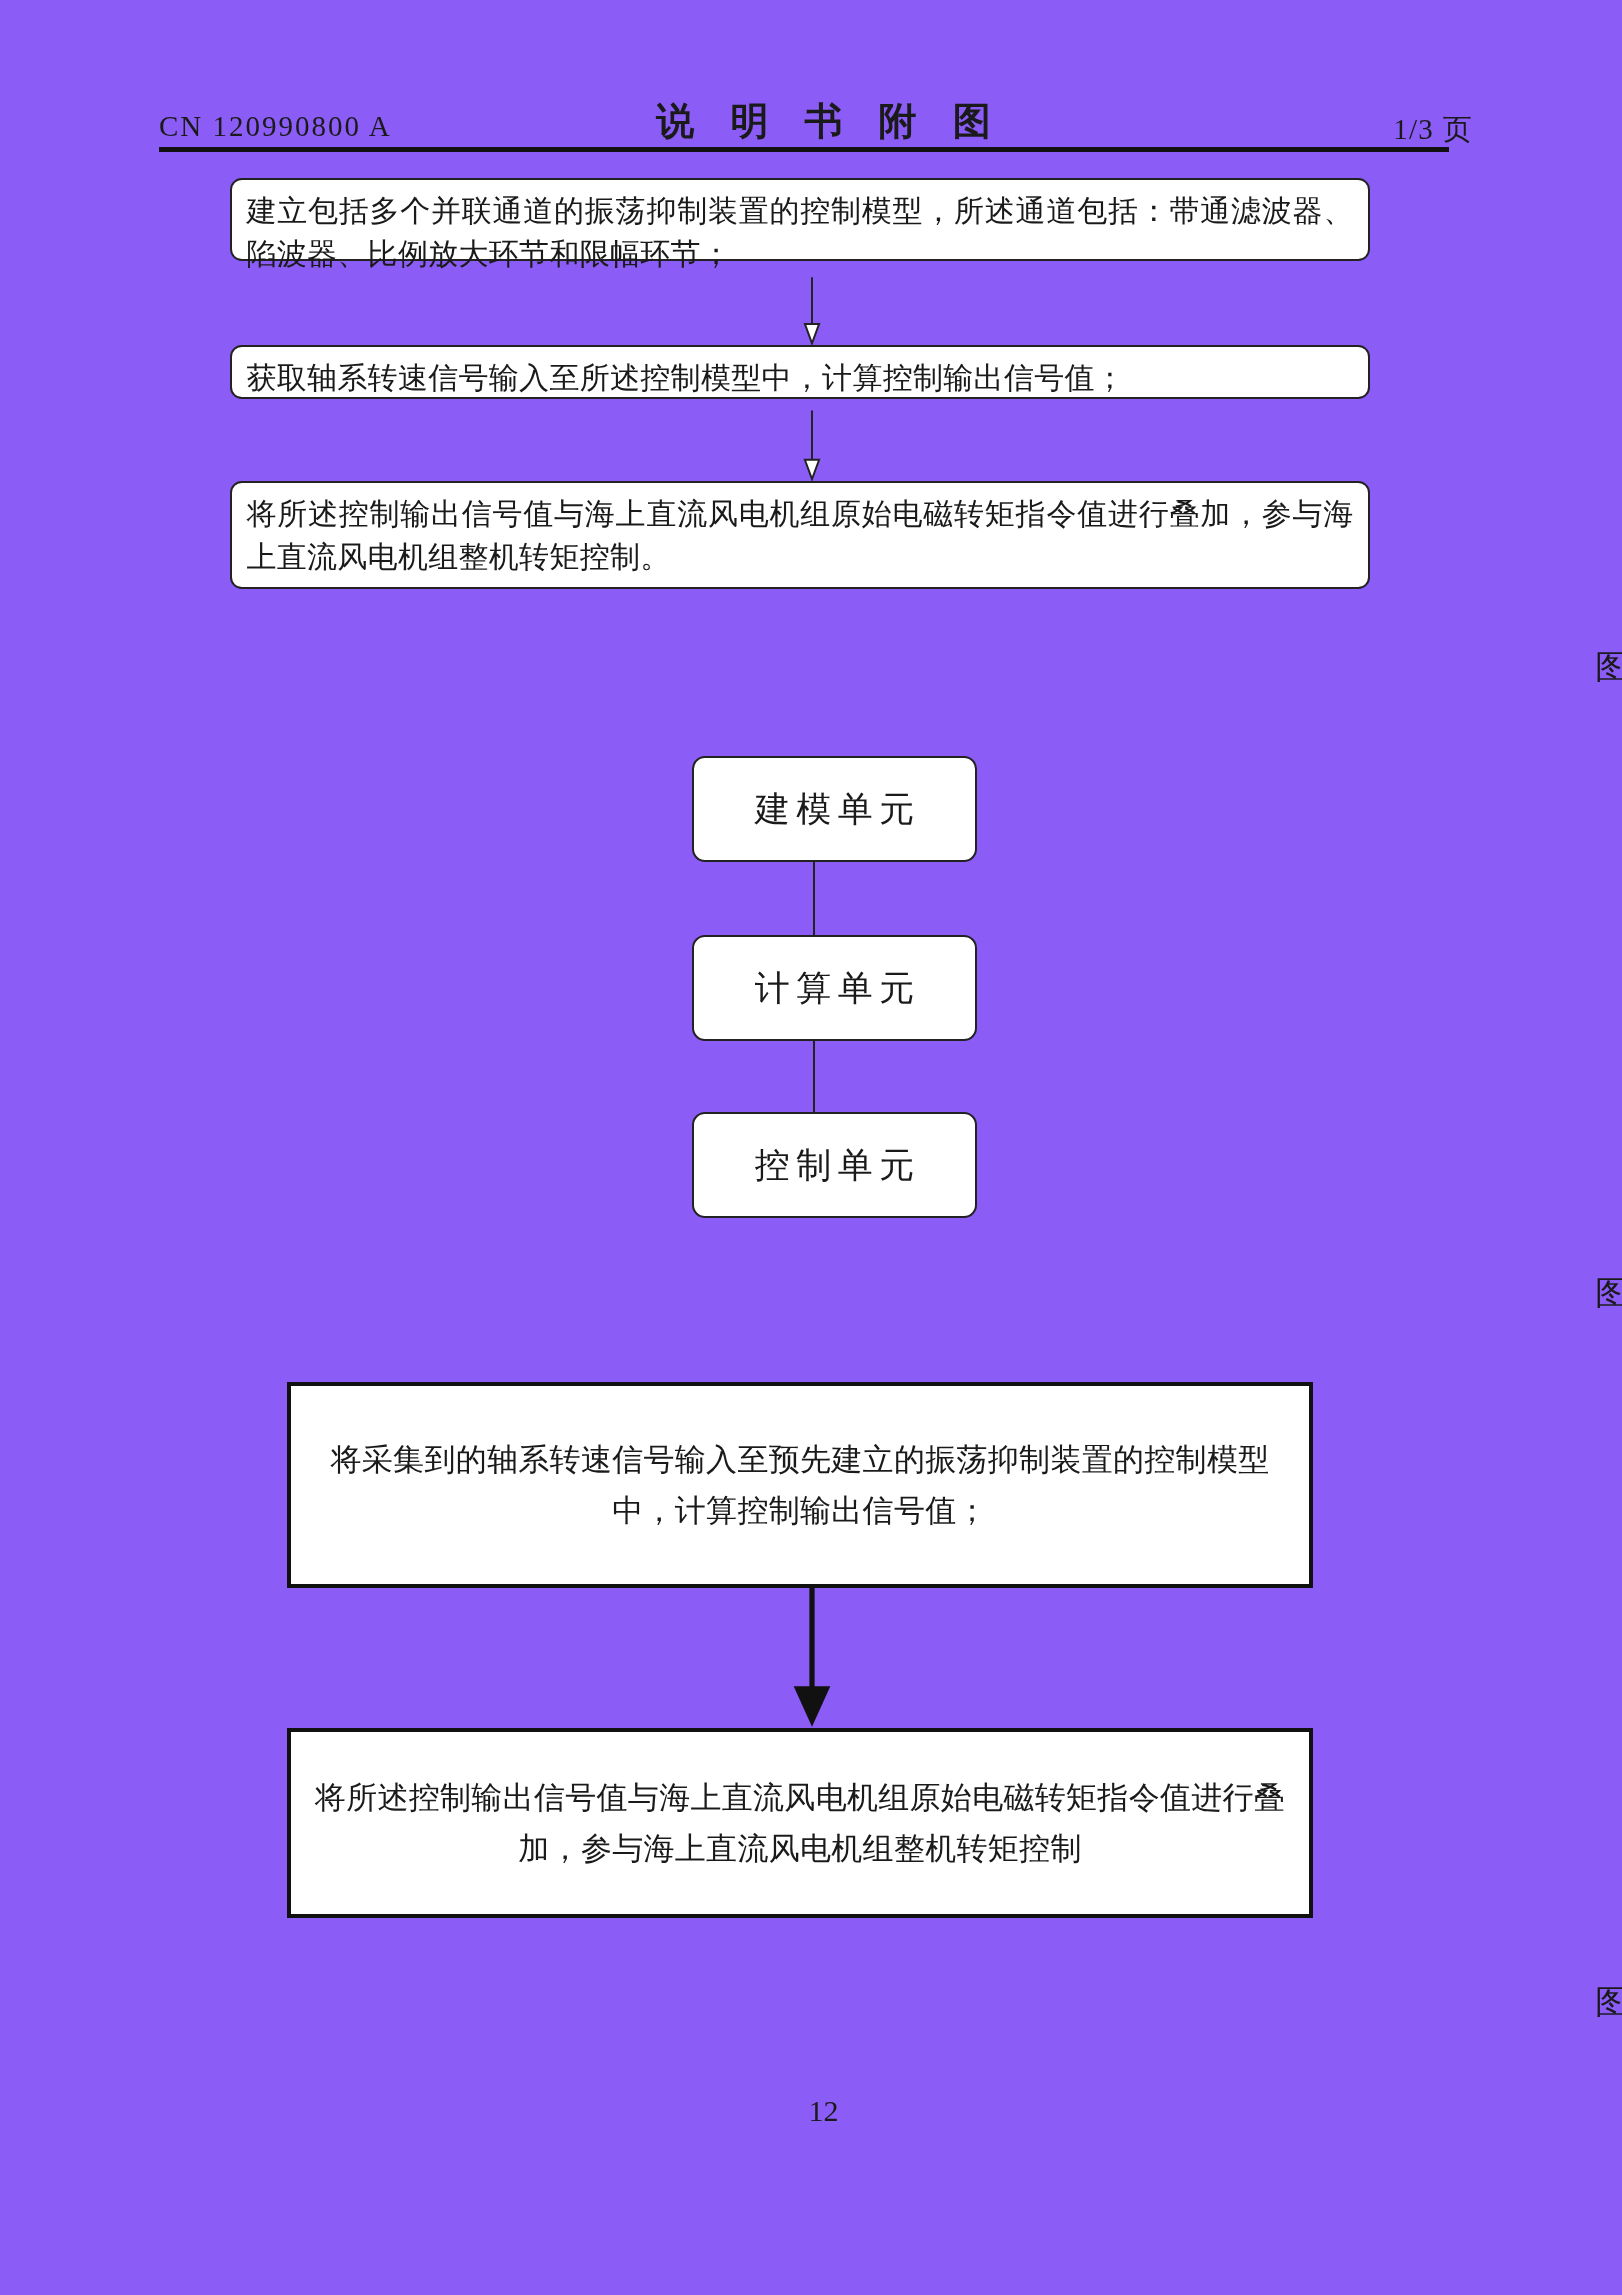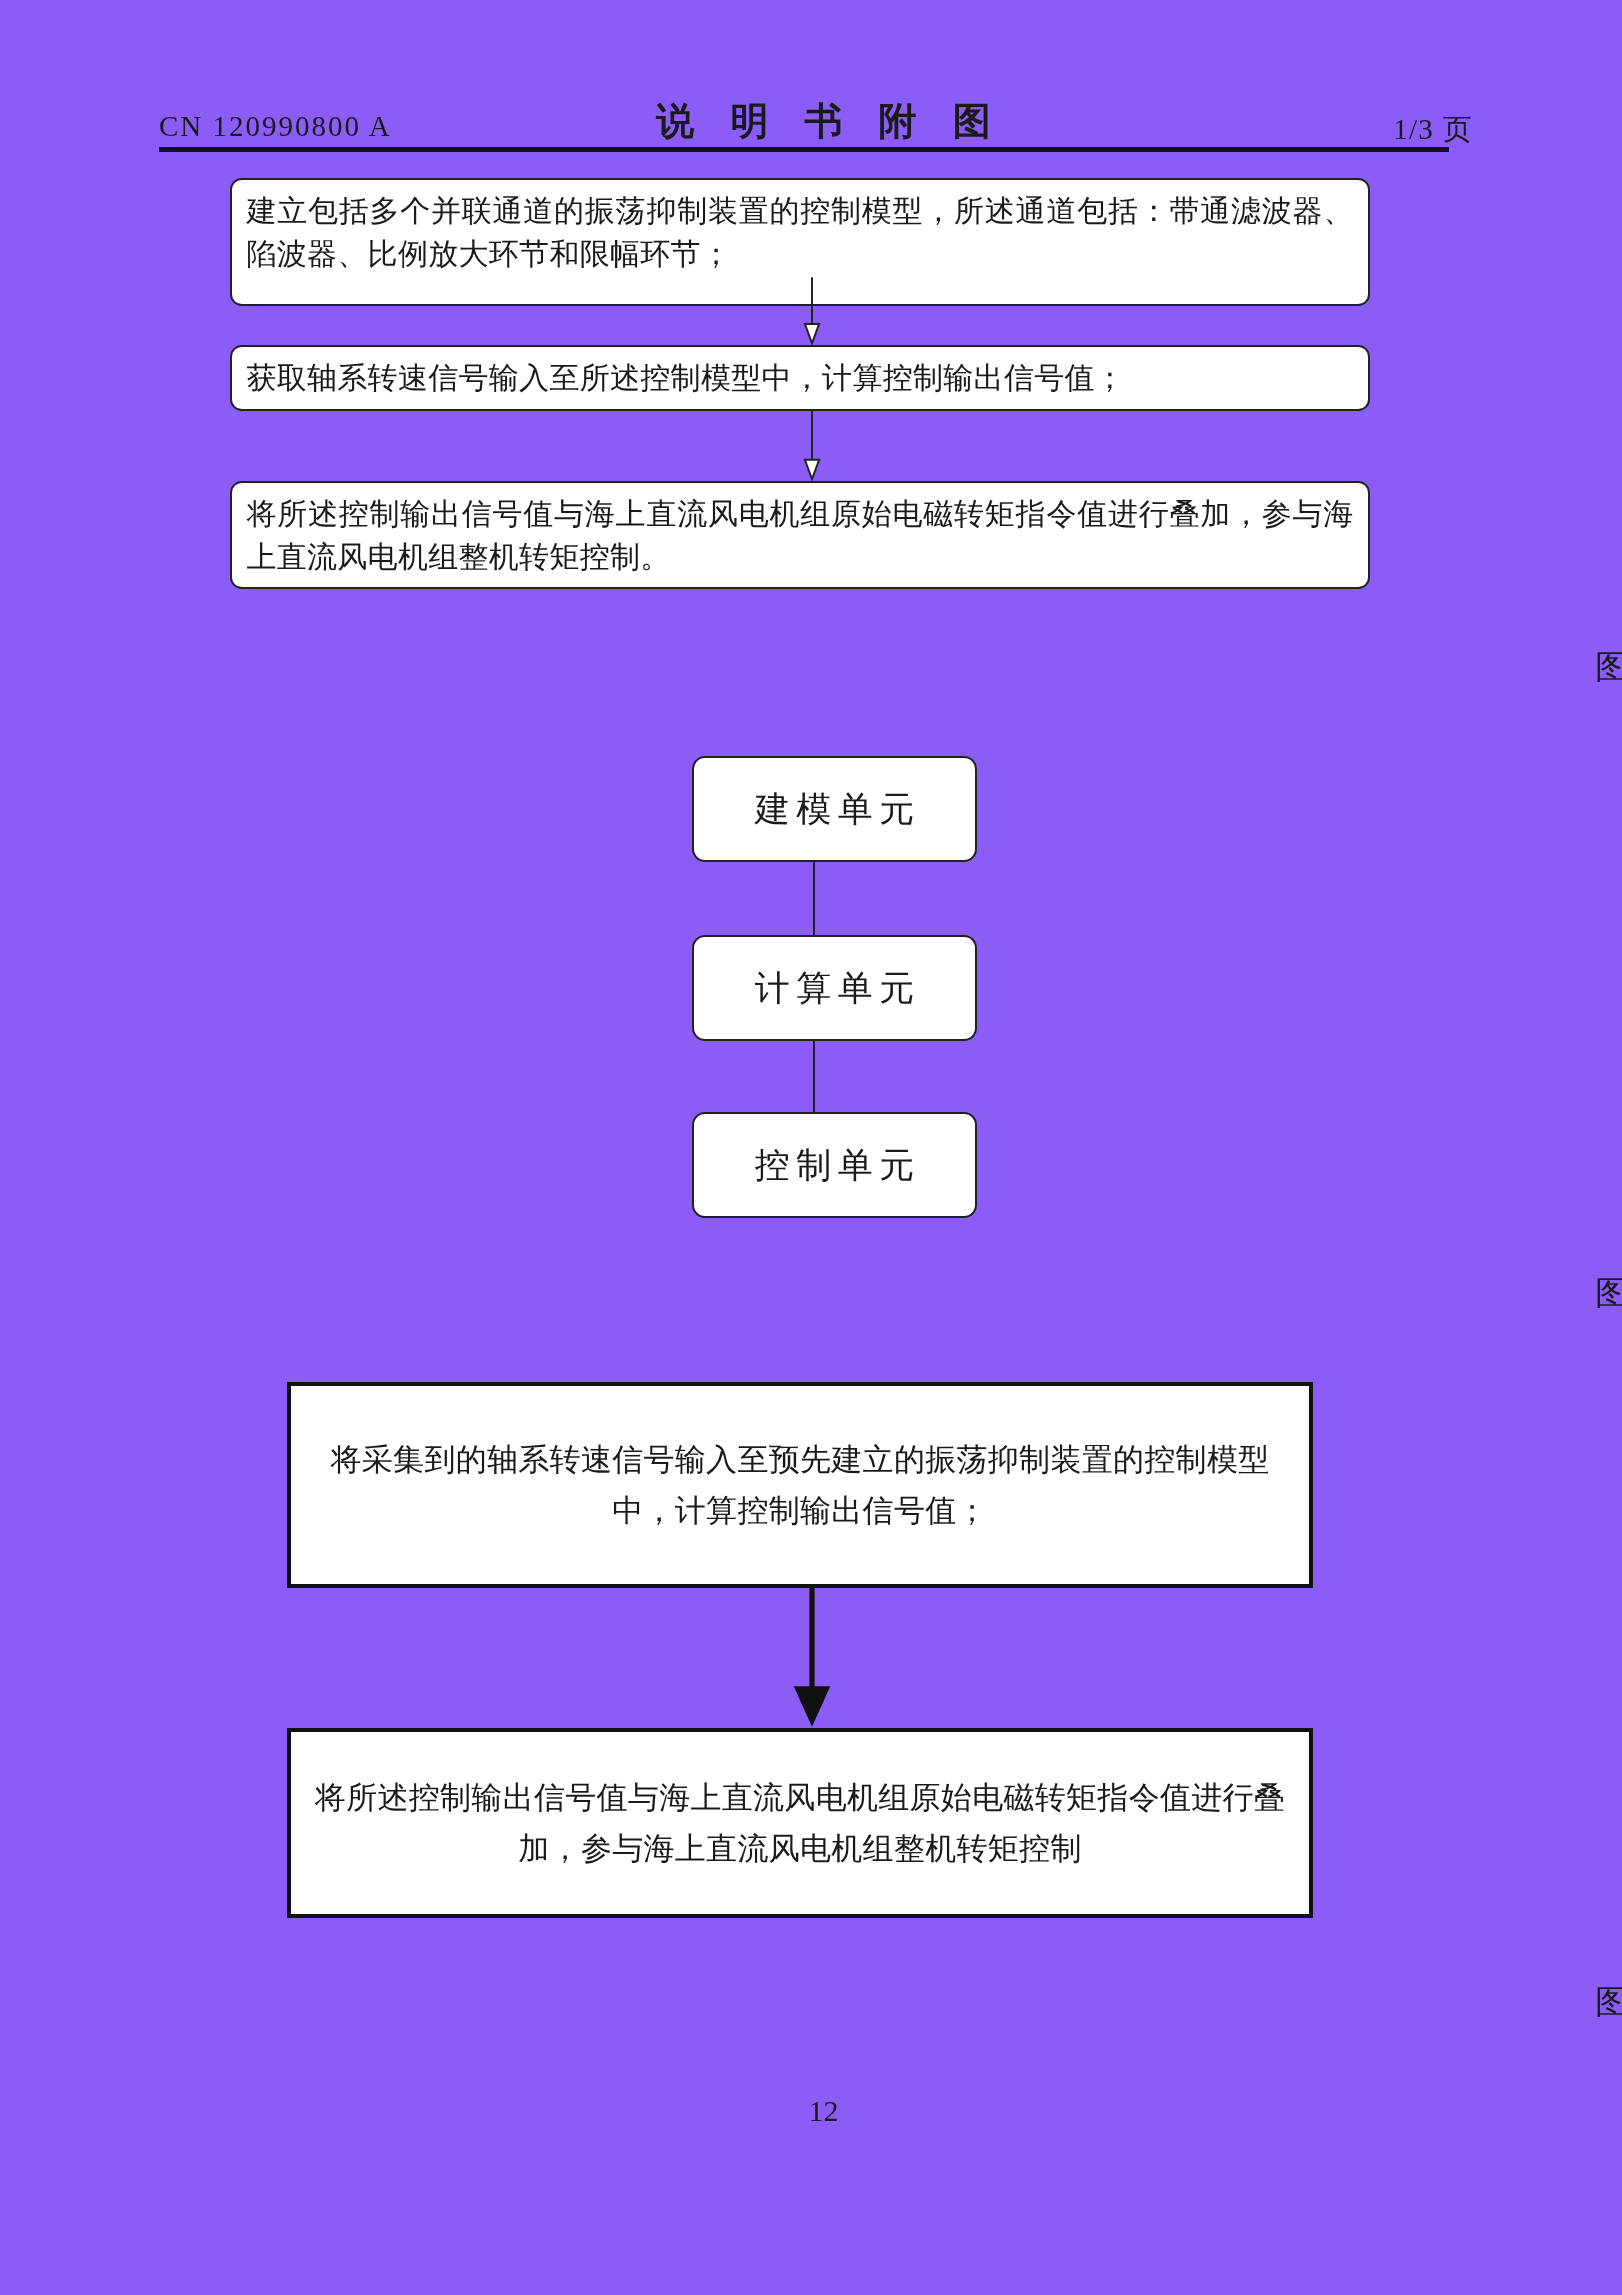--- a/index.html
+++ b/index.html
@@ -40,22 +40,22 @@
   .f1-box {
     left: 230px; width: 1140px;
     border: 2px solid #222; border-radius: 11.8px;
     box-sizing: border-box;
     background: #fff;
     font-size: 30px; line-height: 43px;
     padding: 8.5px 14.4px 0 14.4px;
     text-align: justify;
     letter-spacing: 0.3px;
   }
-  .f1-box1 { top: 178px; height: 128px; }
-  .f1-box2 { top: 345px; height: 66px; }
+  .f1-box1 { top: 178px; height: 83px; }
+  .f1-box2 { top: 345px; height: 54px; }
   .f1-box3 { top: 481px; height: 108px; }
 
   
   .fig-caption {
     left: 0; width: 100%; text-align: right;
     font-size: 33px; letter-spacing: 1.3px;
   }
   .cap1 { top: 645px; }
   .cap2 { top: 1271px; }
   .cap3 { top: 1980px; }

